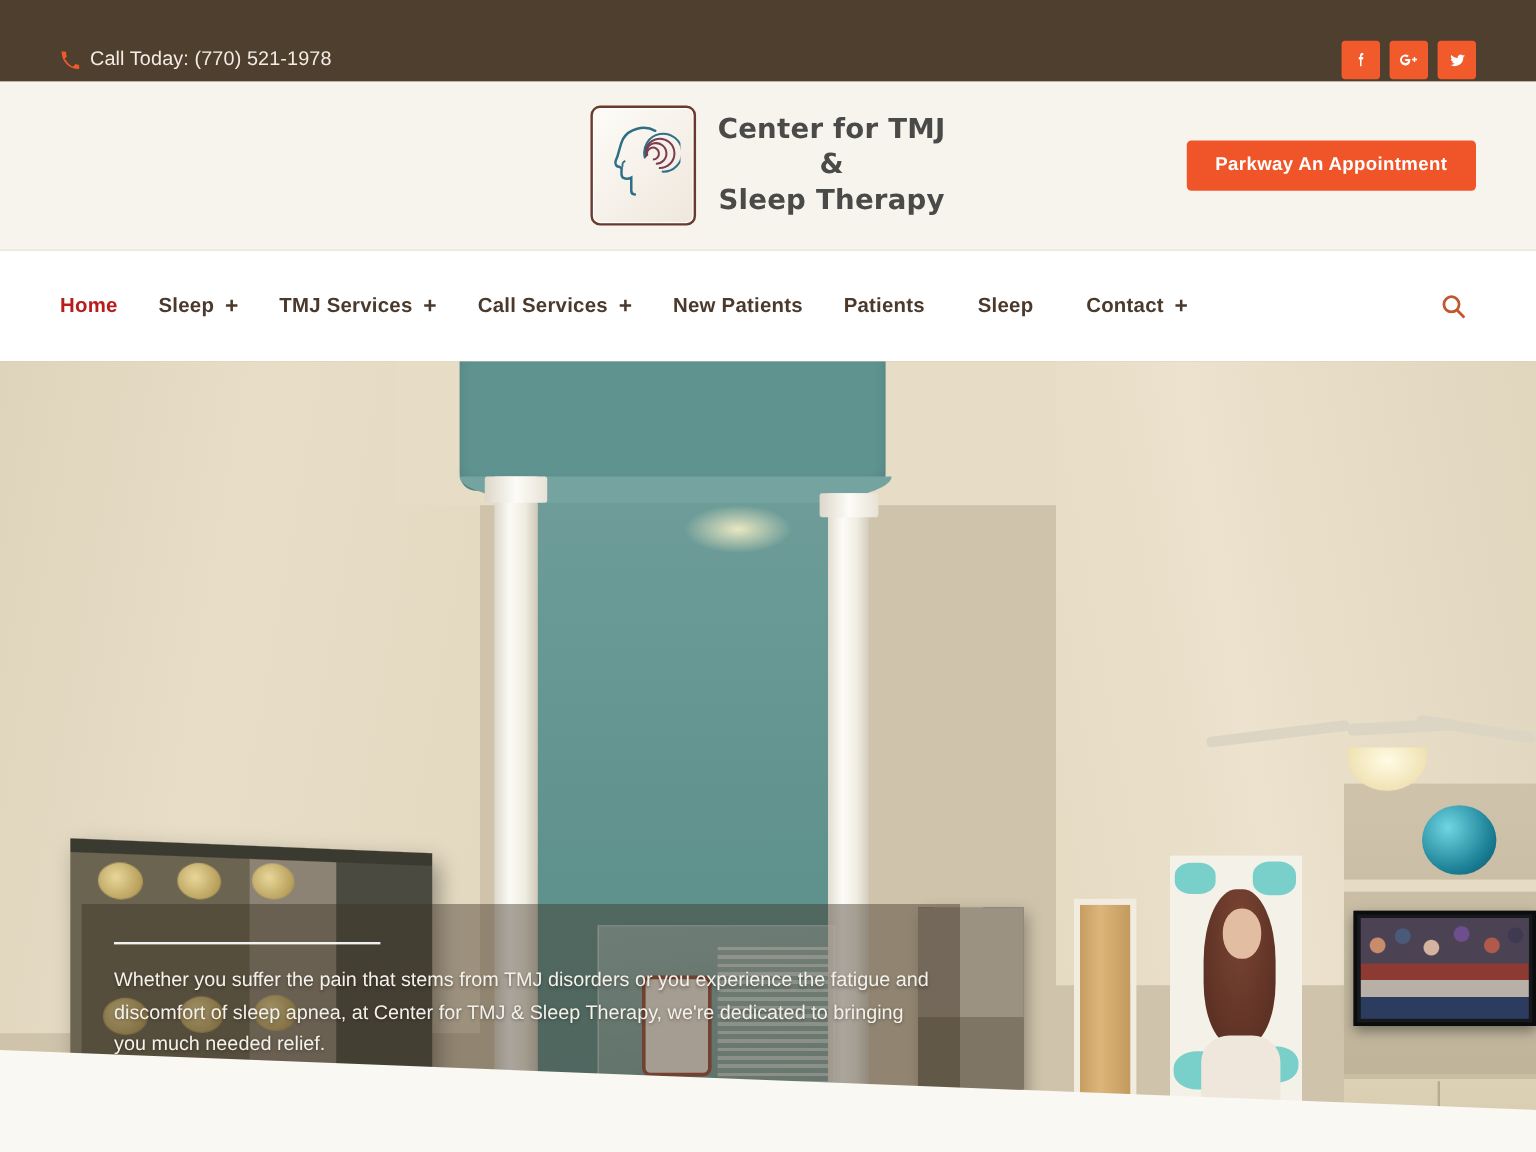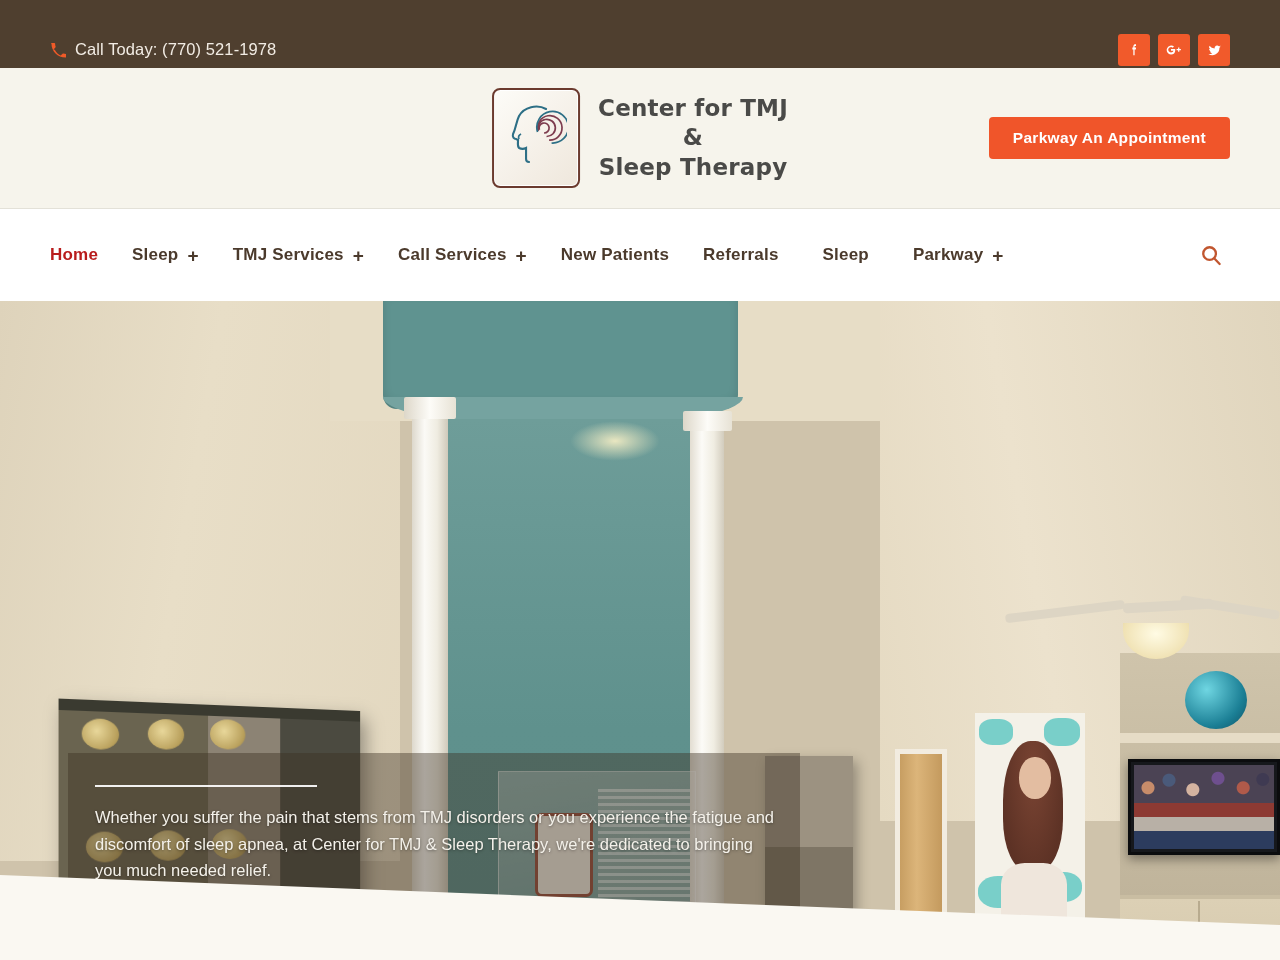--- a/index.html
+++ b/index.html
@@ -290,27 +290,27 @@
       <span class="nav-plus">+</span>
     </li>
     <li class="nav-item">
       <span>Call Services</span>
       <span class="nav-plus">+</span>
     </li>
     <li class="nav-item" style="margin-right:34px">
       <span>New Patients</span>
     </li>
     <li class="nav-item" style="margin-right:44px">
-      <span>Referrals</span>
+      <span>Patients</span>
     </li>
     <li class="nav-item" style="margin-right:44px">
       <span>Sleep</span>
     </li>
     <li class="nav-item">
-      <span>Parkway</span>
+      <span>Contact</span>
       <span class="nav-plus">+</span>
     </li>
   </ul>
   <div class="search-btn">
     <svg width="23" height="23" viewBox="0 0 24 24" fill="none" stroke="currentColor" stroke-width="2.4">
       <circle cx="10" cy="10" r="6.6"></circle>
       <line x1="15" y1="15.2" x2="20.5" y2="20.8" stroke-linecap="round"></line>
     </svg>
   </div>
 </div>

